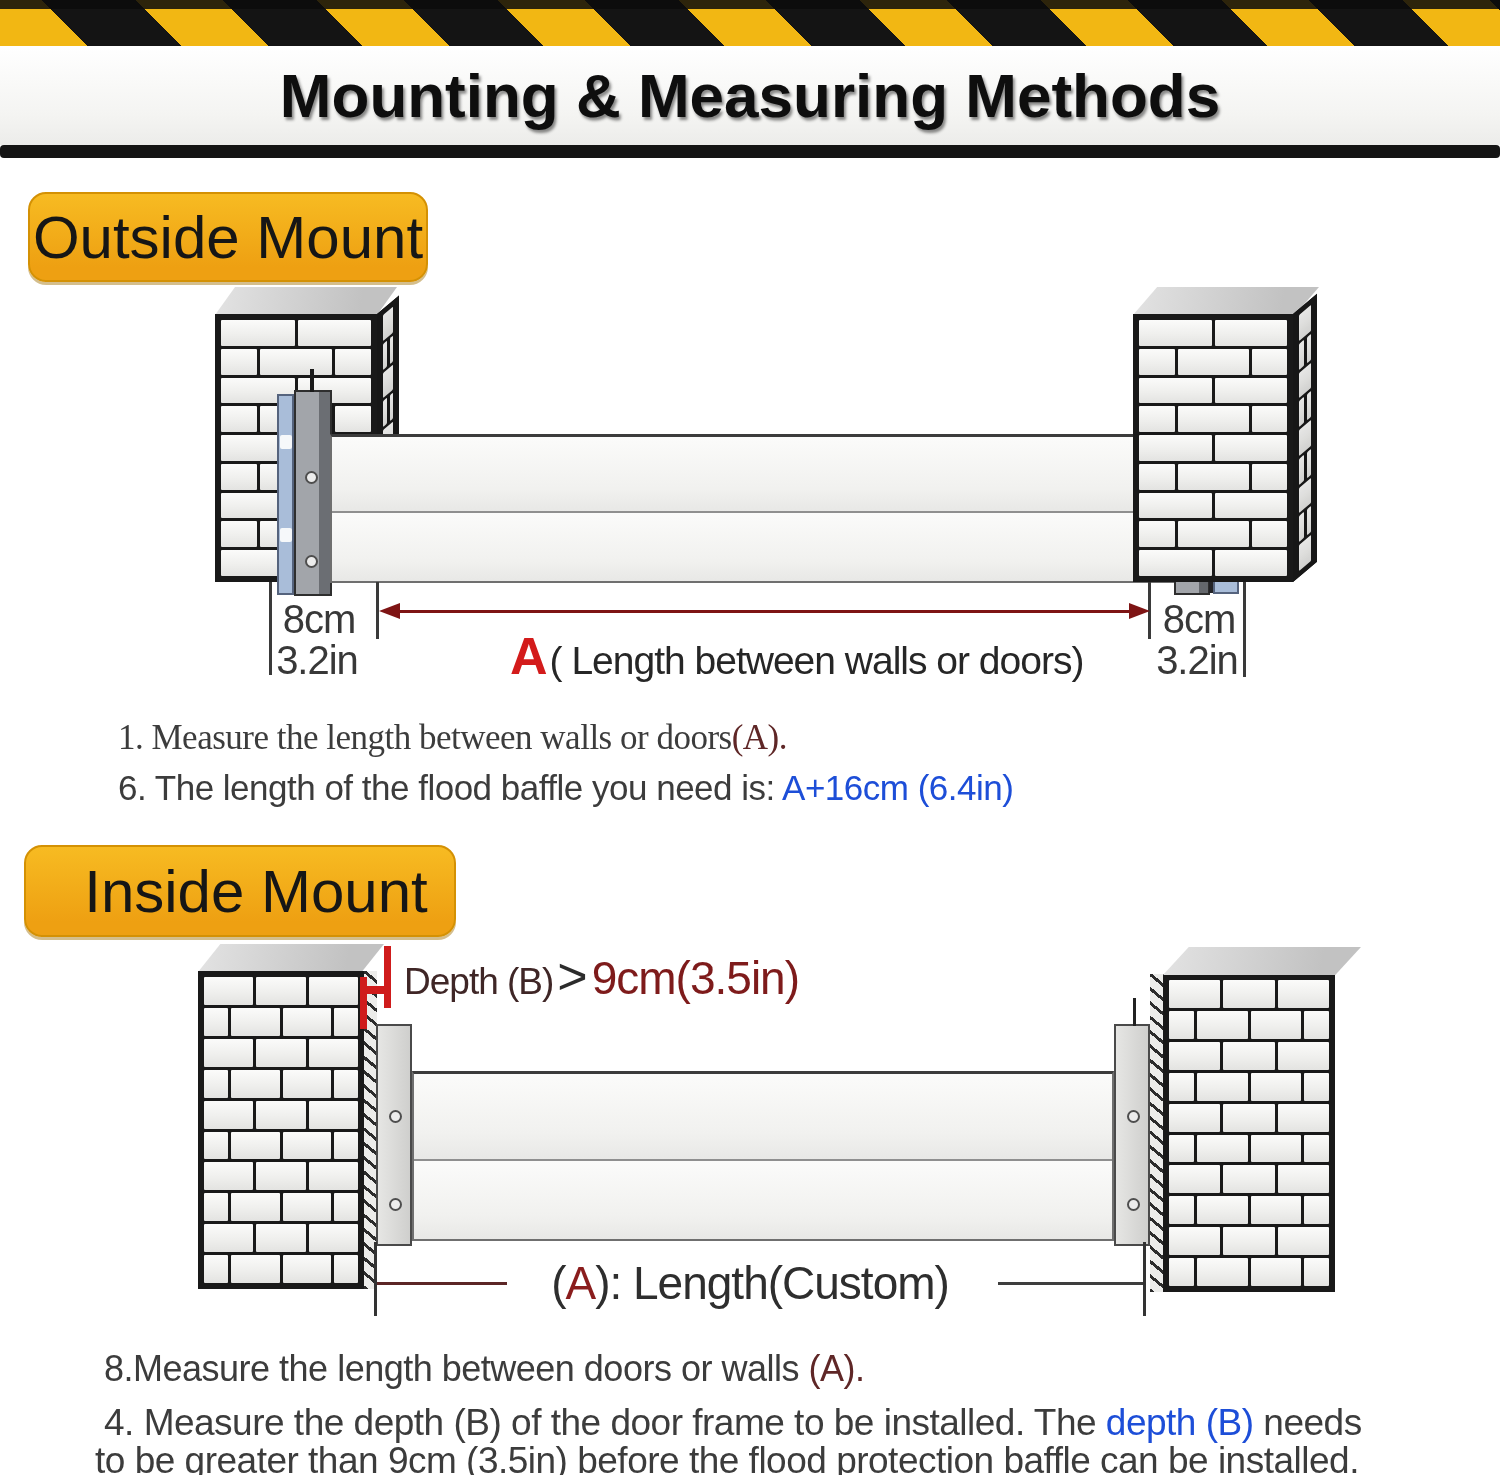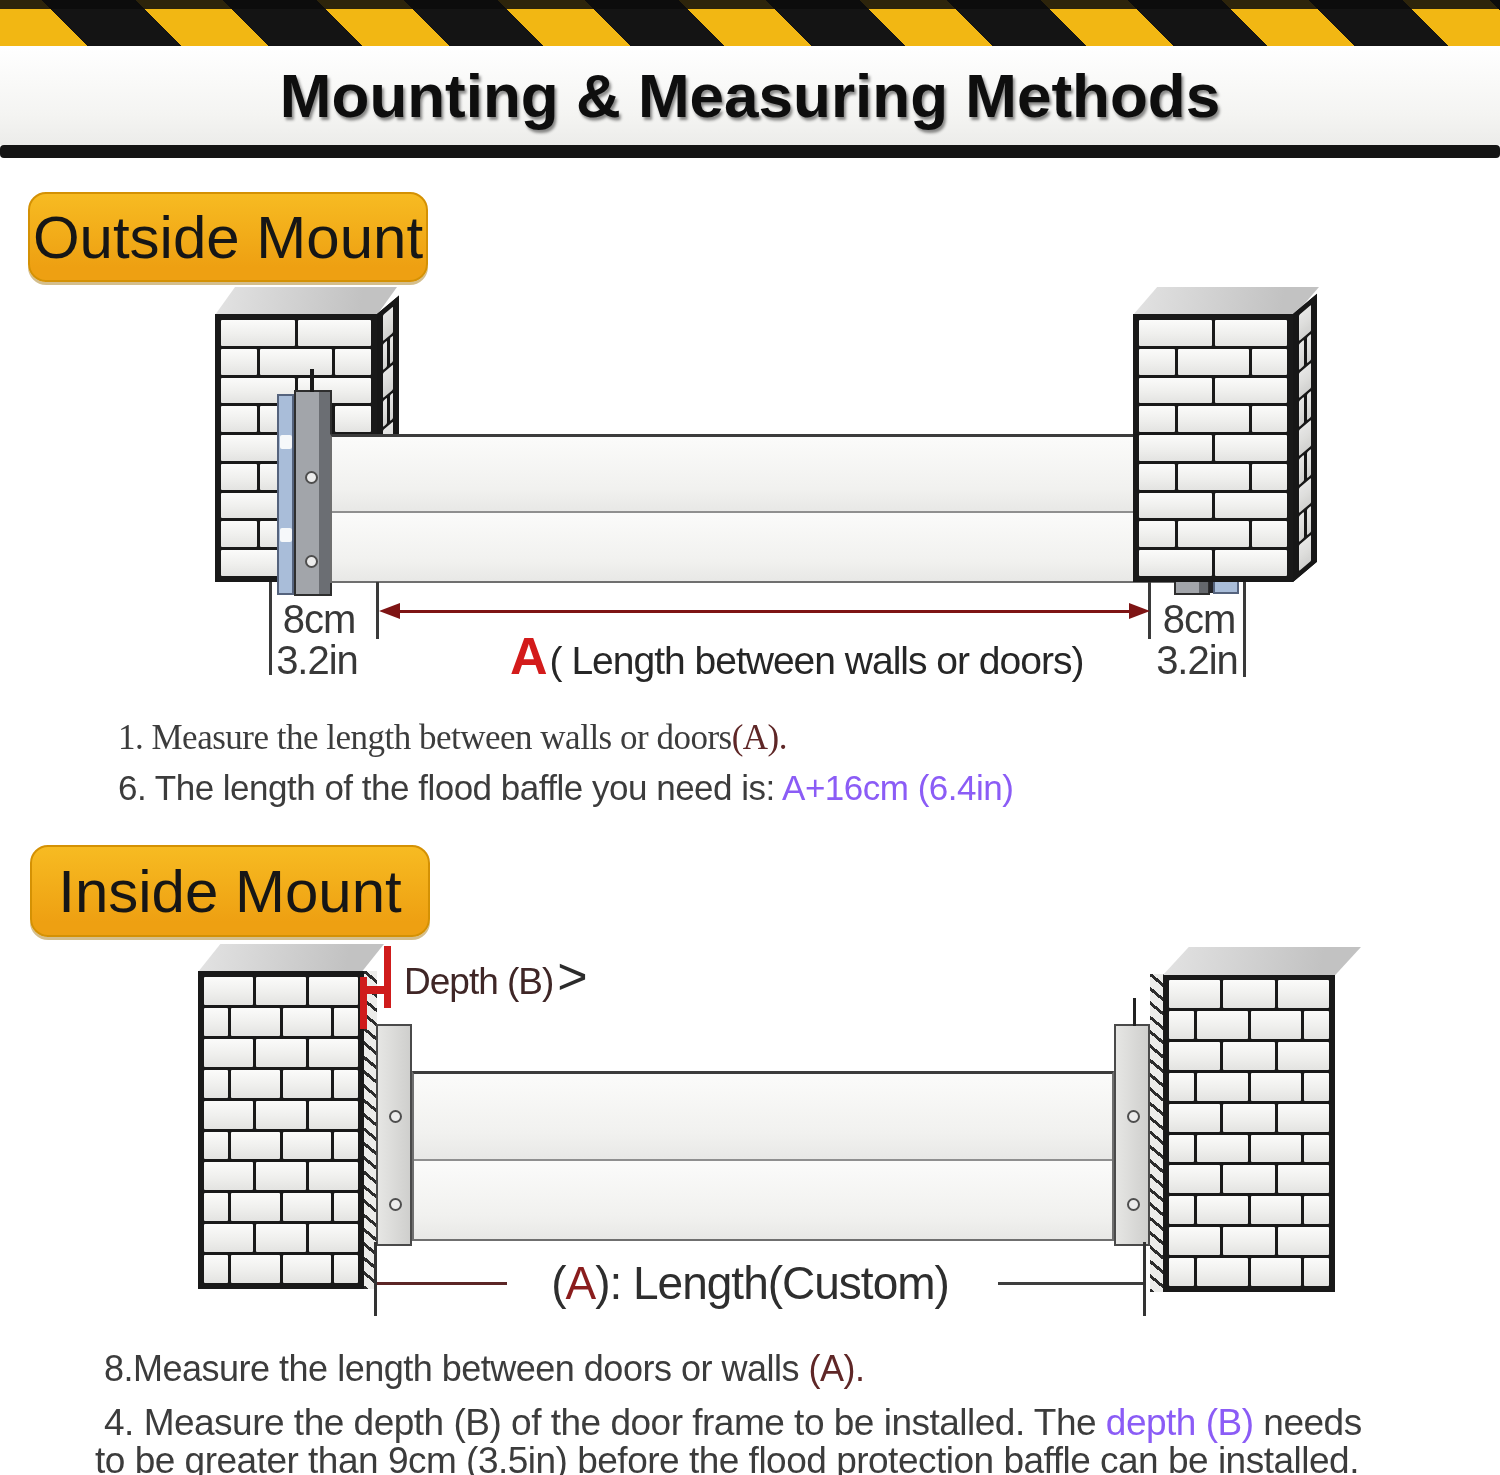--- a/index.html
+++ b/index.html
@@ -16,21 +16,21 @@
     display:flex;align-items:center;justify-content:center;}
   #page-title{font-size:62px;font-weight:700;color:#0e0e0e;letter-spacing:0;
     text-shadow:2px 3px 3px rgba(0,0,0,.45);}
   #header-bar{left:0;top:145px;width:1500px;height:13px;background:#141414;border-radius:4px;}
 
   
   .badge{background:linear-gradient(180deg,#f7bb22 0%,#eea012 85%);
     border:2px solid #d49104;border-radius:18px;display:flex;align-items:center;justify-content:center;
     font-size:60px;color:#161616;box-shadow:0 3px 0 rgba(160,110,0,.45);}
   #outside-badge{left:28px;top:192px;width:396px;height:86px;}
-  #inside-badge{left:30px;top:845px;width:396px;height:88px;}
+  #inside-badge{left:24px;top:845px;width:396px;height:88px;padding-left:32px;}
 
   
   .bricks{display:flex;flex-direction:column;gap:3px;background:#191919;padding:3px;
     border:3px solid #191919;box-sizing:border-box;}
   .brow{flex:1;display:flex;gap:3px;min-height:0;}
   .brow i{flex:1;display:block;background:linear-gradient(180deg,#fbfbfa 0%,#efefed 55%,#e3e3e1 100%);border-radius:1px;}
   .brow.off i:first-child,.brow.off i:last-child{flex:.5;}
   .side-face{transform:skewY(-40deg);transform-origin:top left;filter:brightness(.92);}
 
   .cap{background:linear-gradient(100deg,#e3e3e3 0%,#c2c2c2 80%);}
@@ -80,21 +80,21 @@
   #op-dim-r-in{left:1144px;top:638px;width:106px;}
 
   #op-span-label{left:510px;top:626px;white-space:nowrap;display:flex;align-items:baseline;}
   #op-span-label .a{font-size:52px;font-weight:700;color:#d31b1b;margin-right:2px;}
   #op-span-label .t{font-size:39px;color:#262626;letter-spacing:-1px;}
 
   .step{white-space:nowrap;font-size:35px;color:#3c3c3c;letter-spacing:-.5px;}
   #op-step1{left:118px;top:718px;font-family:Liberation Serif, serif;}
   #op-step2{left:118px;top:768px;}
   .em-dark{color:#5f2727;}
-  .em-red{color:#8b5cf6;}
+  .em-red{color:#1d4ed8;}
 
   
   #ip-left-cap{left:198px;top:944px;width:186px;height:28px;clip-path:polygon(0 100%,88% 100%,100% 0,12% 0);}
   #ip-left-front{left:198px;top:971px;width:166px;height:318px;}
   #ip-left-hatch{left:364px;top:971px;width:13px;height:318px;
     background:repeating-linear-gradient(40deg,#2c2c2c 0 3px,#ececea 3px 11px);}
   #ip-right-hatch{left:1150px;top:974px;width:13px;height:318px;
     background:repeating-linear-gradient(40deg,#2c2c2c 0 3px,#ececea 3px 11px);}
   #ip-right-front{left:1163px;top:974px;width:172px;height:318px;}
   #ip-right-cap{left:1163px;top:947px;width:198px;height:28px;clip-path:polygon(0 100%,87% 100%,100% 0,13% 0);}
@@ -409,20 +409,21 @@
   </div>
 <div class="abs" id="ip-left-hatch"></div>
 
 <div class="abs red-bar" id="ip-depth-v1"></div>
 <div class="abs red-bar" id="ip-depth-v2"></div>
 <div class="abs red-bar" id="ip-depth-h"></div>
 
 <div class="abs" id="ip-depth-text">
   <span class="lbl">Depth (B) </span>
   <span class="gt">&gt;</span>
+  <span class="val">9cm(3.5in)</span>
 </div>
 
 <div class="abs ichannel" id="ip-channel-left">
   <span class="screw" style="left:11px;top:84px;"></span>
   <span class="screw" style="left:11px;top:172px;"></span>
 </div>
 <div class="abs barrier" id="ip-barrier">
   <div class="plank top"></div>
   <div class="plank bot"></div>
 </div>

